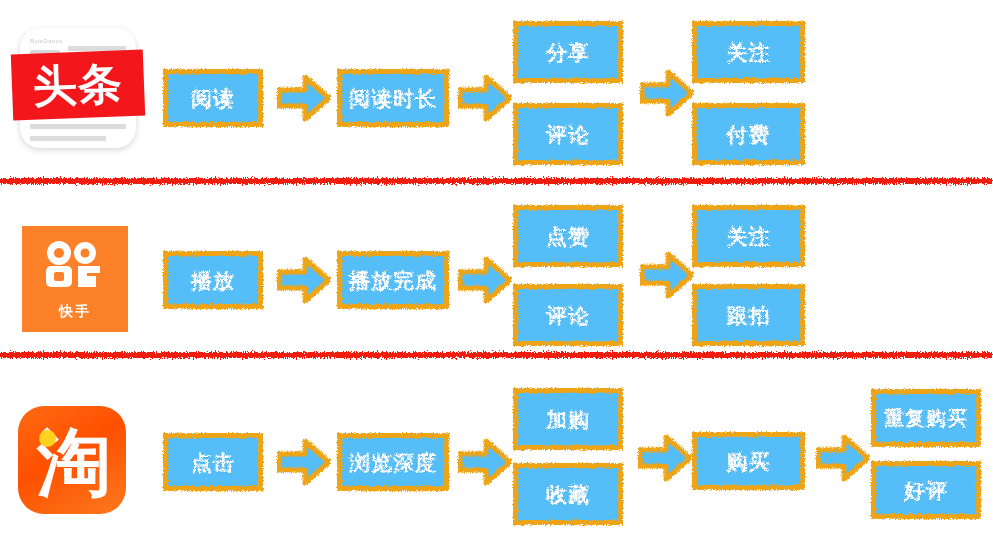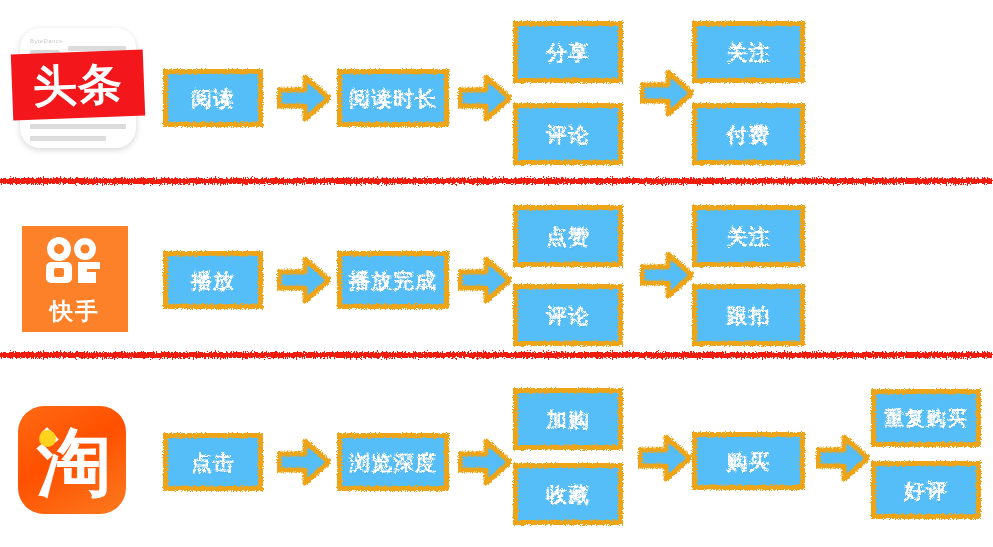--- a/index.html
+++ b/index.html
@@ -115,21 +115,21 @@
     background: #fd8128;
     display: flex;
     flex-direction: column;
     align-items: center;
     justify-content: center;
   }
   .ks-mark { width: 66px; height: 48px; }
   .ks-name {
     margin-top: 16px;
     color: #ffffff;
-    font-size: 23px;
+    font-size: 14px;
     font-weight: bold;
     letter-spacing: 2px;
     line-height: 1;
   }
 
   
   .logo-taobao {
     width: 108px; height: 108px;
     border-radius: 26px;
     background: linear-gradient(150deg, #ff6a13 0%, #ff5000 45%, #fb7a1e 100%);

